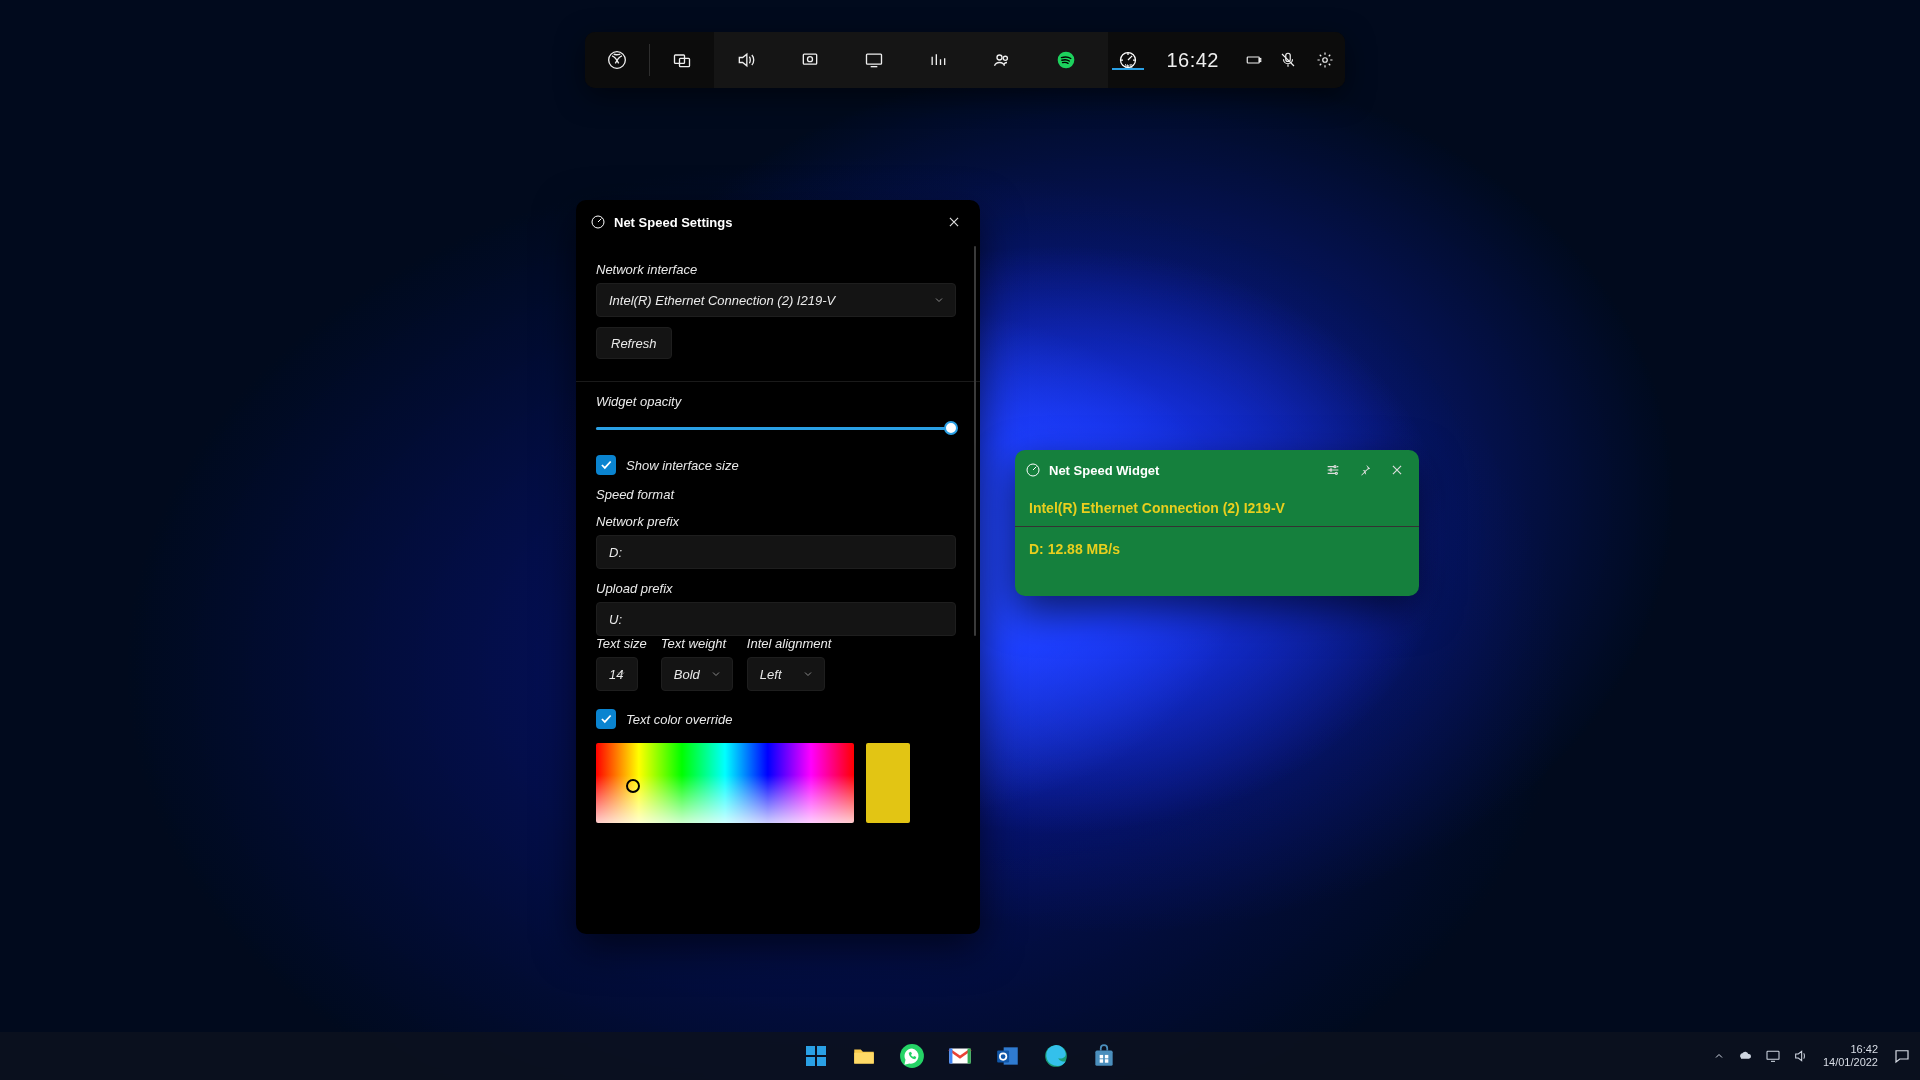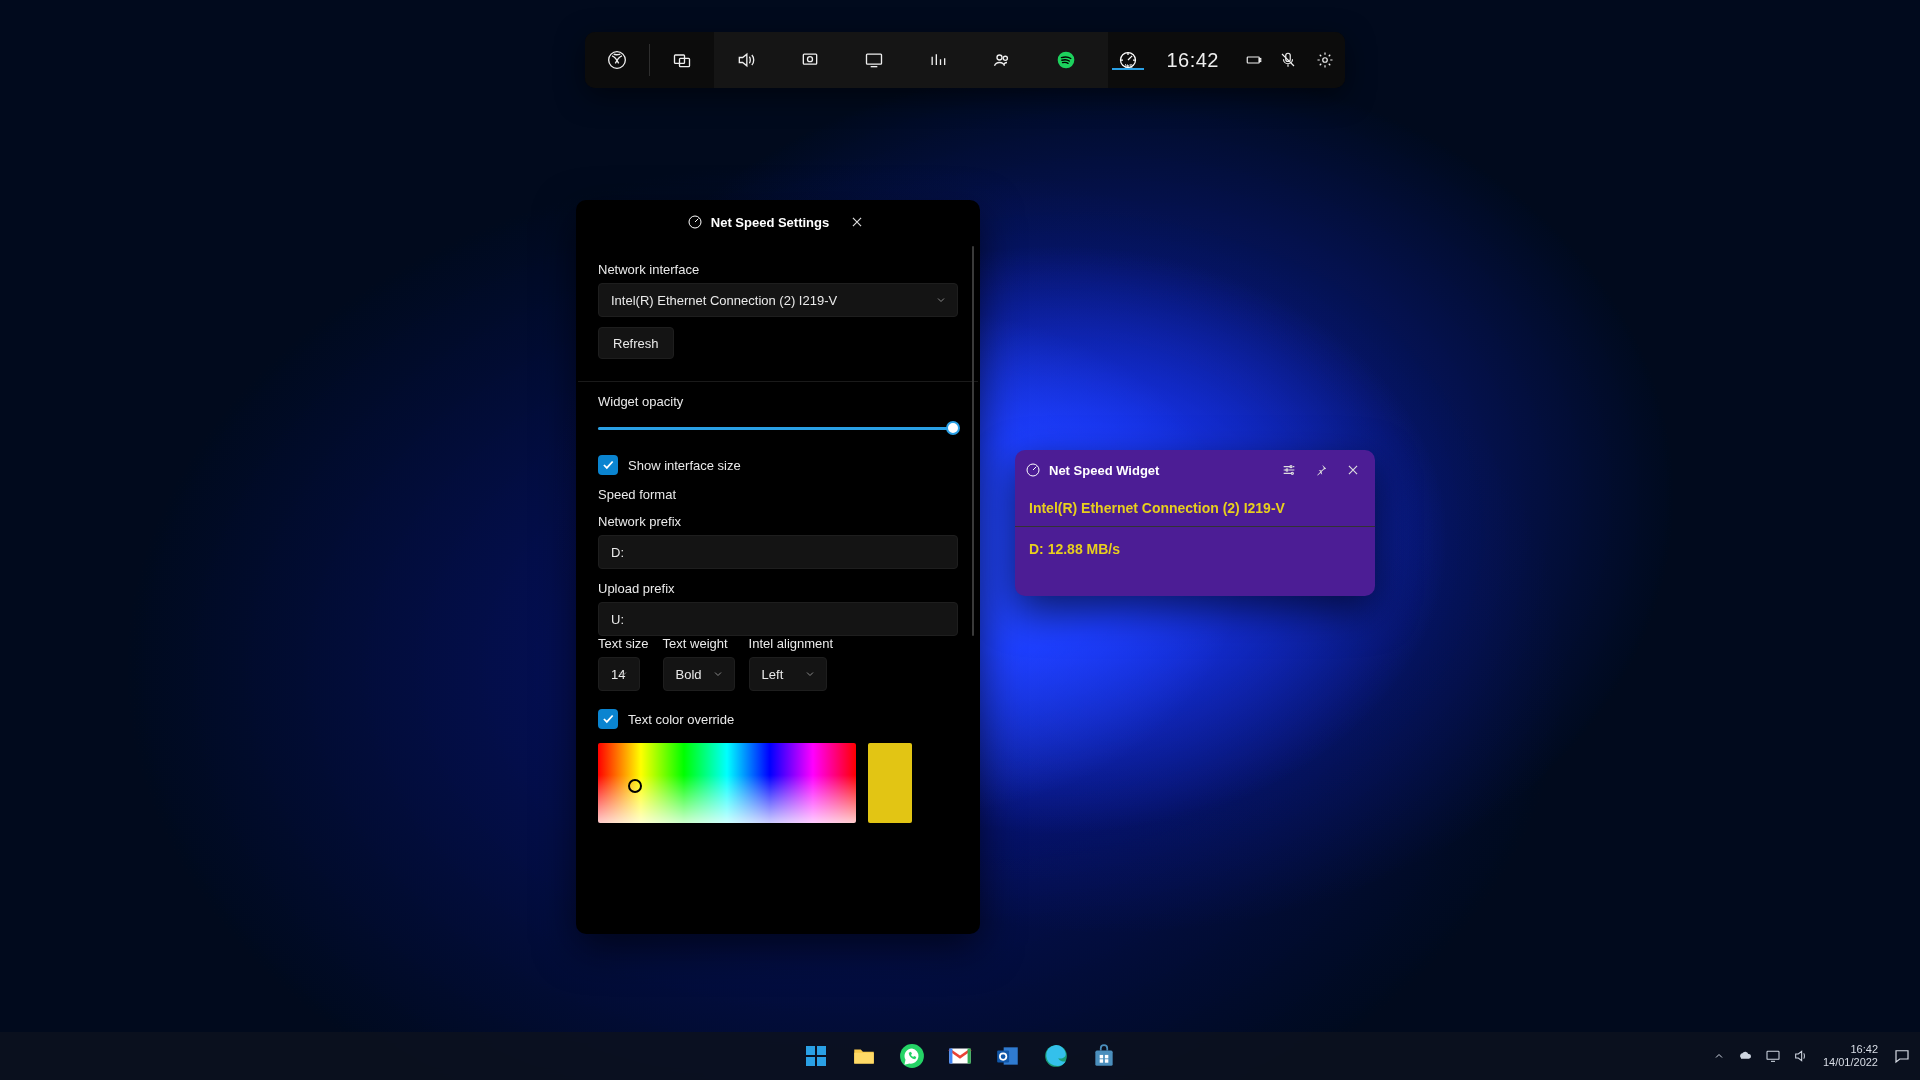--- a/index.html
+++ b/index.html
@@ -39,29 +39,29 @@
     content: ""; position: absolute; bottom: 0; left: 4px; right: 4px; height: 2px;
     background: #2aa0e5;
   }
   .gb-time { font-size: 20px; padding: 0 18px; font-weight: 400; letter-spacing: 0.5px; }
 
   
   .settings-panel {
     position: absolute; top: 200px; left: 576px; width: 404px; height: 734px;
     background: #000; border-radius: 10px; overflow: hidden;
     box-shadow: 0 14px 40px rgba(0,0,0,0.6);
-    display: flex; flex-direction: column; align-items: center;
+    display: flex; flex-direction: column;
   }
   .panel-header {
     display: flex; align-items: center; gap: 8px; padding: 10px 14px;
     color: #fff; font-size: 13px;
   }
   .panel-header .spacer { flex: 1; }
   .panel-header .close { width: 24px; height: 24px; display: flex; align-items: center; justify-content: center; color: #ddd; }
-  .panel-body { padding: 6px 20px 0 20px; color: #e9e9e9; overflow: hidden; flex: 1; position: relative; }
+  .panel-body { padding: 6px 20px 0 20px; color: #e9e9e9; overflow: hidden; flex: 1; position: relative; font-style: italic; }
   .panel-body::after {
     content: ""; position: absolute; right: 4px; top: 2px; width: 2px; height: 390px;
     background: #3a3a3a; border-radius: 2px;
   }
   .label { font-size: 13px; color: #eaeaea; margin: 12px 0 6px; display: block; }
   .select-box, .text-input {
     width: 360px; height: 34px; background: #141414; border: 1px solid #1e1e1e;
     border-radius: 4px; display: flex; align-items: center; padding: 0 12px;
     color: #eaeaea; font-size: 13px; position: relative;
   }
@@ -92,22 +92,22 @@
     width: 258px; height: 80px; border-radius: 2px; position: relative;
     background:
       linear-gradient(to bottom, rgba(255,255,255,0) 0%, rgba(255,255,255,0) 40%, rgba(255,255,255,0.8) 100%),
       linear-gradient(to right, #ff0000 0%, #ffff00 16.6%, #00ff00 33.3%, #00ffff 50%, #0000ff 66.6%, #ff00ff 83.3%, #ff0000 100%);
   }
   .hue-rect .ring { position: absolute; left: 30px; top: 36px; width: 14px; height: 14px; border: 2px solid #000; border-radius: 50%; }
   .swatch { width: 44px; height: 80px; background: #e2c514; border-radius: 2px; }
 
   
   .ns-widget {
-    position: absolute; top: 450px; left: 1015px; width: 360px; height: 146px;
-    background: #4c1d95; border-radius: 10px; overflow: hidden;
+    position: absolute; top: 450px; left: 1015px; width: 404px; height: 146px;
+    background: #15803d; border-radius: 10px; overflow: hidden;
     box-shadow: 0 14px 40px rgba(0,0,0,0.6);
     color: #fff;
   }
   .ns-widget .hdr {
     display: flex; align-items: center; gap: 8px; padding: 8px 10px; font-size: 13px;
   }
   .ns-widget .hdr .spacer { flex: 1; }
   .ns-widget .hdr .ibtn { width: 24px; height: 24px; display: flex; align-items: center; justify-content: center; color: #ddd; }
   .ns-widget .stat { padding: 10px 14px; font-size: 14px; font-weight: 600; color: #e8cf1e; }
   .ns-widget .line { height: 1px; background: #333; margin: 0 0; }

